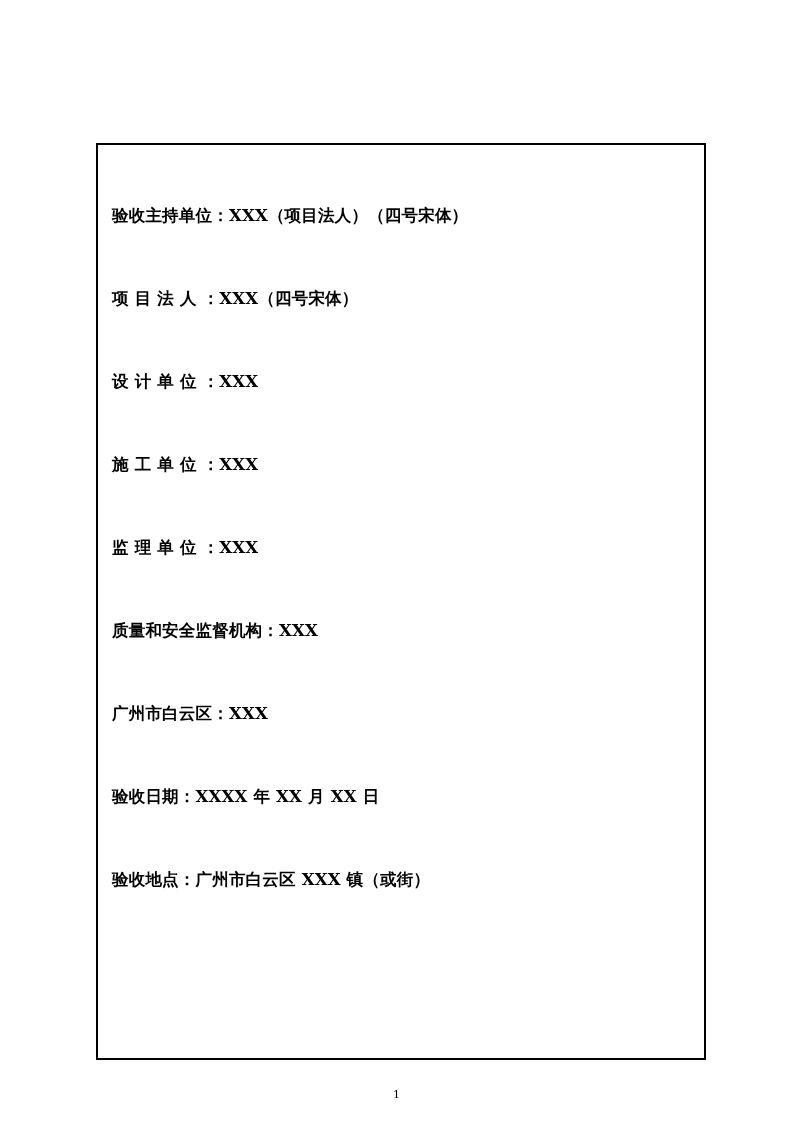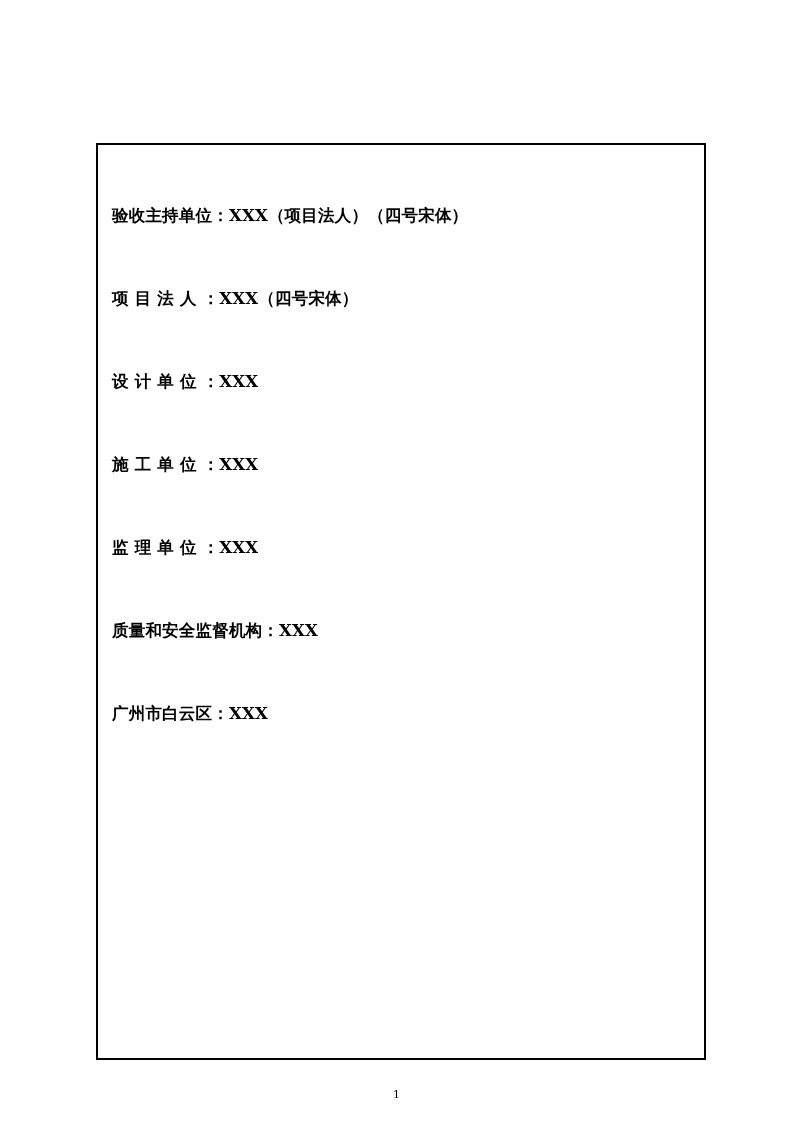--- a/index.html
+++ b/index.html
@@ -85,16 +85,22 @@
       </div>
       <div class="row">
         <span class="line-text">监 理 单 位 ：XXX</span>
       </div>
       <div class="row">
         <span class="line-text">质量和安全监督机构：XXX</span>
       </div>
       <div class="row">
         <span class="line-text">广州市白云区：XXX</span>
       </div>
+      <div class="row">
+        <span class="line-text">验收日期：XXXX 年 XX 月 XX 日</span>
+      </div>
+      <div class="row">
+        <span class="line-text">验收地点：广州市白云区 XXX 镇（或街）</span>
+      </div>
     </div>
   </div>
   <div class="page-number">1</div>
 </div>
 
 </body></html>

